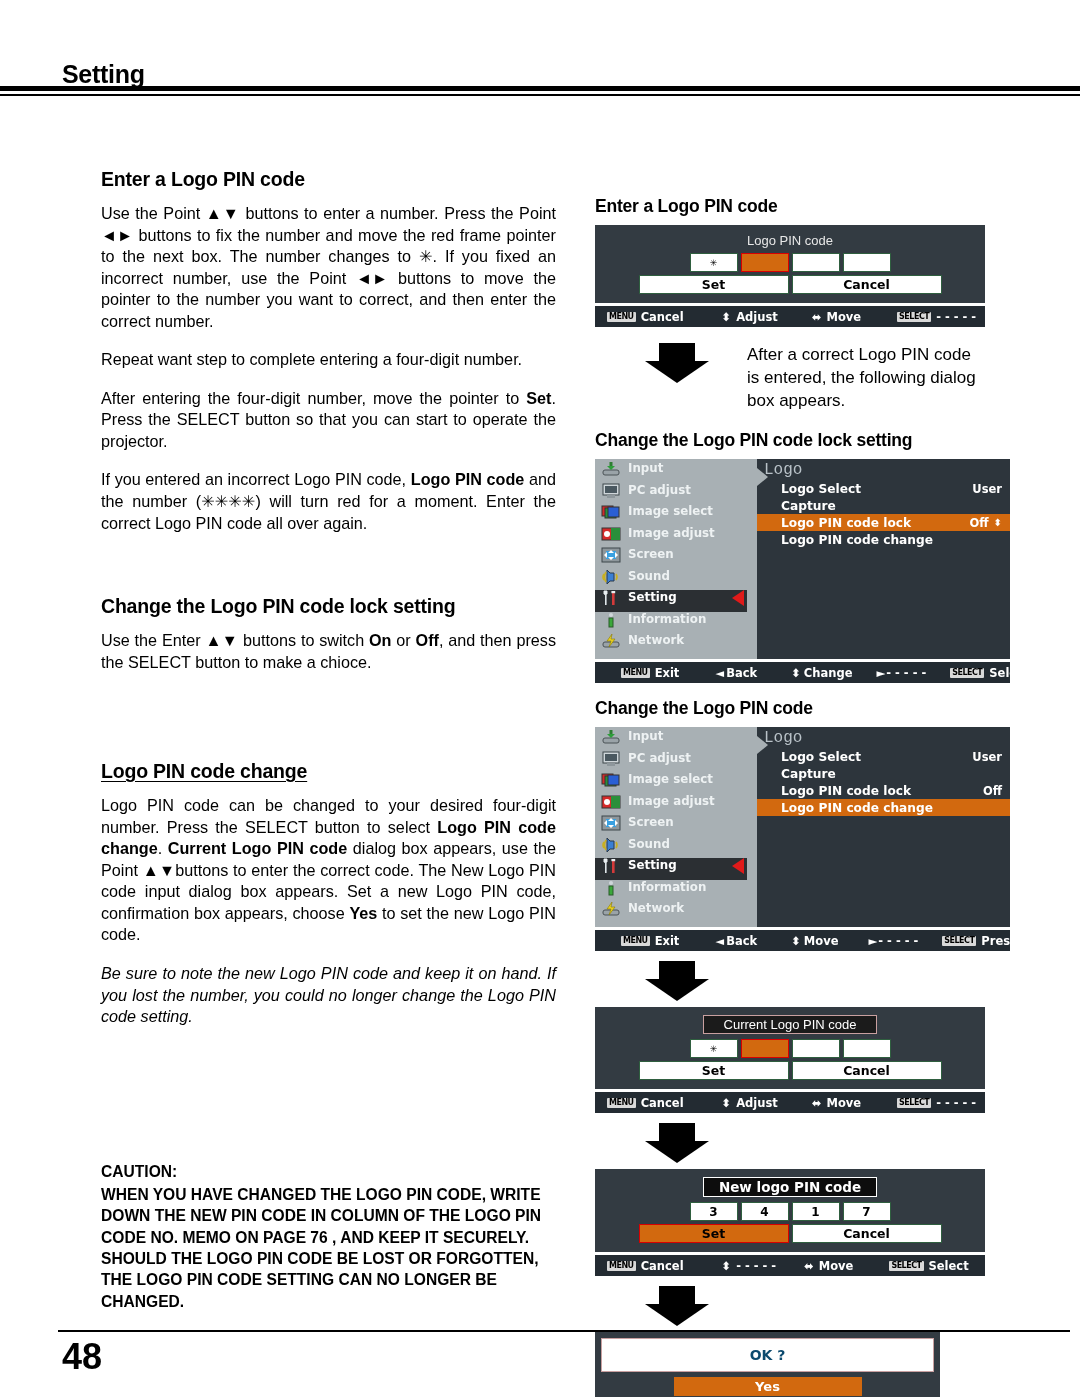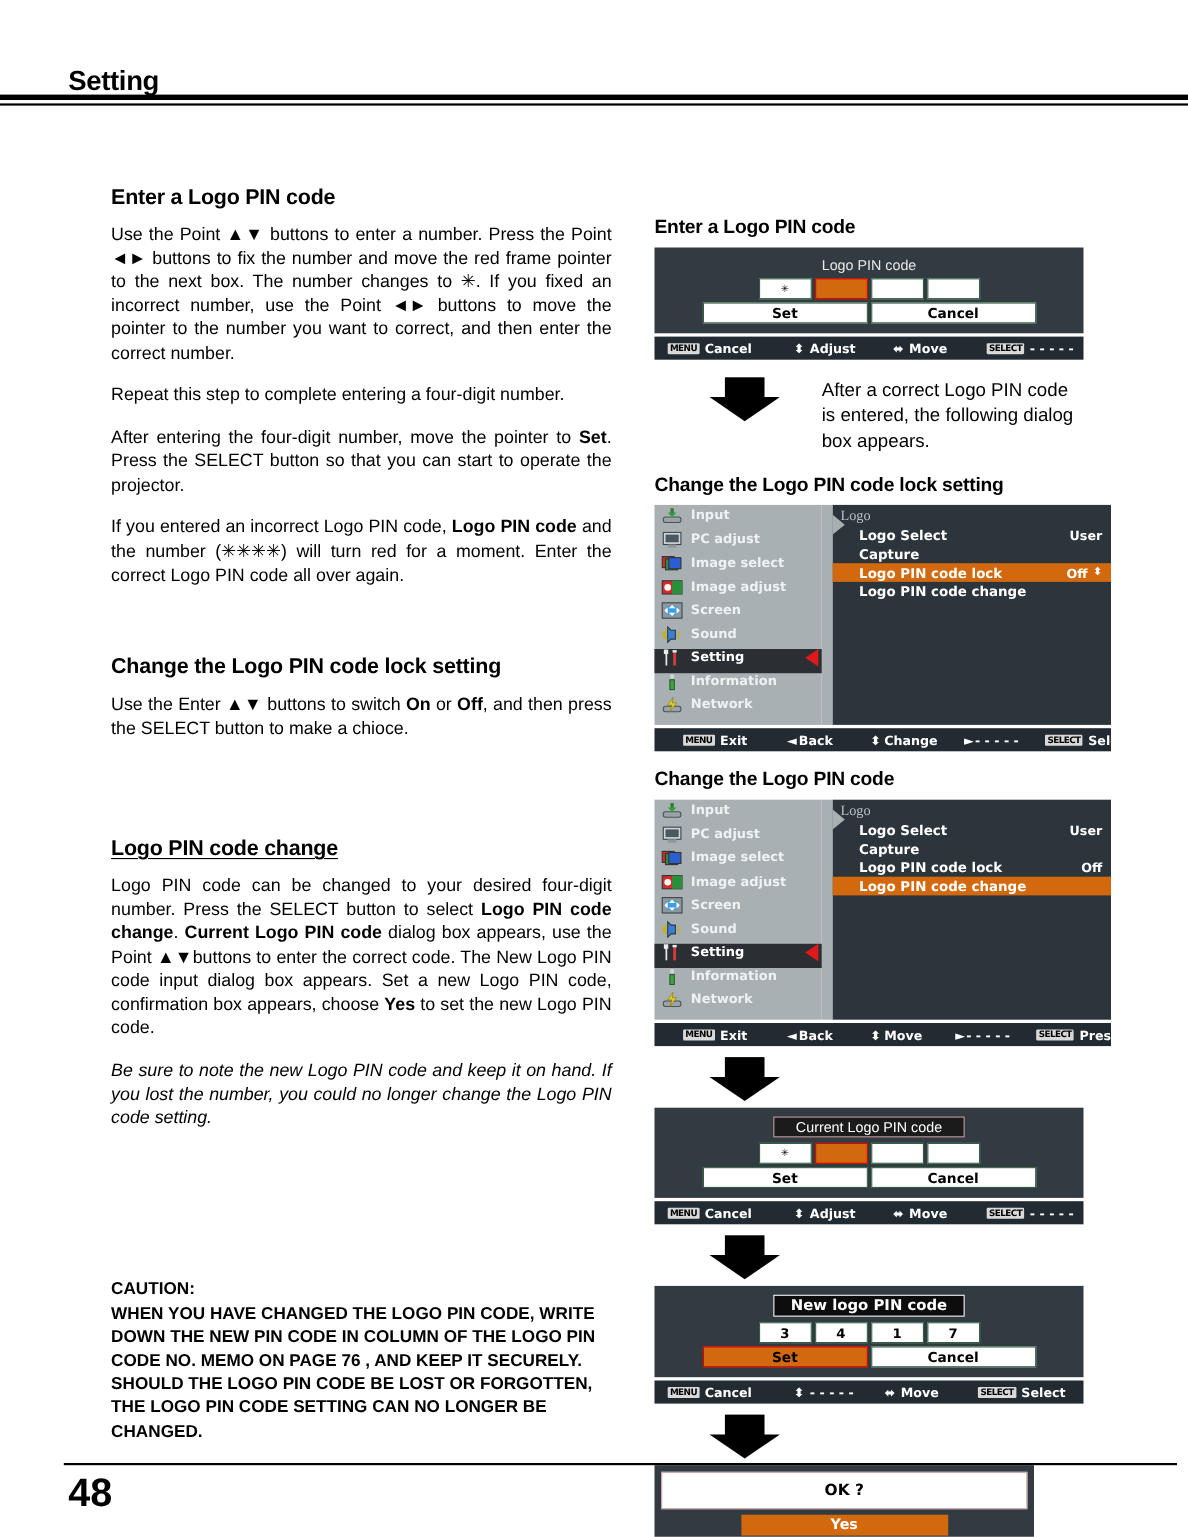--- a/index.html
+++ b/index.html
@@ -100,41 +100,41 @@
   }
   .mrow.active { background: #2b2f33; color: #ffffff; }
   .mrow .ico { width: 20px; height: 16px; margin-right: 7px; flex: 0 0 20px; position: relative; }
   .mrow .arrow {
     position: absolute; right: 3px; width: 0; height: 0;
     border-top: 8px solid transparent; border-bottom: 8px solid transparent;
     border-right: 12px solid #e01a1a;
   }
   .menu-gap { width: 10px; background: #a8b0b4; }
   .menu-main { flex: 1; background: #2d353c; position: relative; }
-  .menu-main .cap { color: #b9c2c8; font-size: 13px; padding: 2px 0 1px 7px; font-family:Liberation Serif, serif; }
+  .menu-main .cap { color: #b9c2c8; font-size: 16px; padding: 2px 0 1px 7px; font-family:Liberation Mono, monospace; }
   .irow {
     height: 17px; display: flex; align-items: center;
     color: #ffffff; font-size: 12.2px; font-weight: bold;
     font-family: "DejaVu Sans", sans-serif; padding-left: 24px; padding-right: 8px;
   }
   .irow.hl { background: #d2690f; }
   .irow .val { margin-left: auto; font-size: 11.5px; }
   .irow .spin { margin-left: 5px; font-size: 10px; }
   .nub {
     position:absolute; left:0; top:9px; width:0; height:0;
     border-top:9px solid transparent; border-bottom:9px solid transparent;
     border-left:11px solid #a8b0b4;
   }
 
   
   .okbox { width: 345px; background: #333b42; padding: 6px 6px 8px; }
   .okhdr {
     background: #fff; border: 1px solid #c9a0a0; height: 34px;
     display: flex; align-items: center; justify-content: center;
-    font-size: 14px; font-weight: bold; color: #000000; font-family:"DejaVu Sans",sans-serif;
+    font-size: 14px; font-weight: bold; color: #0c4a6e; font-family:"DejaVu Sans",sans-serif;
   }
   .okyes {
     width: 188px; margin: 5px auto 0; background: #d2690f; height: 19px;
     display: flex; align-items: center; justify-content: center;
     font-size: 13px; font-weight: bold; color: #fff; font-family:"DejaVu Sans",sans-serif;
   }
 
   
   .arrow-blk { width: 64px; height: 40px; position: relative; }
   .arrow-blk .stem { position: absolute; left: 14px; top: 0; width: 36px; height: 20px; background: #000; }
@@ -159,21 +159,21 @@
   <div class="rule-wrap">
     <div class="rule-thick"></div>
     <div class="rule-gap"></div>
     <div class="rule-thin"></div>
   </div>
 
   <div class="col-left">
 
     <h2 class="sec">Enter a Logo PIN code</h2>
     <p class="body">Use the Point ▲▼ buttons to enter a number. Press the Point ◄► buttons to fix the number and move the red frame pointer to the next box. The number changes to ✳. If you fixed an incorrect number, use the Point ◄► buttons to move the pointer to the number you want to correct, and then enter the correct number.</p>
-    <p class="body">Repeat this step to complete entering a four-digit number.</p>
+    <p class="body">Repeat want step to complete entering a four-digit number.</p>
     <p class="body"><span>After entering the four-digit number, move the pointer to </span><b>Set</b><span>. Press the SELECT button so that you can start to operate the projector.</span></p>
     <p class="body"><span>If you entered an incorrect Logo PIN code, </span><b>Logo PIN code</b><span> and the number (✳✳✳✳) will turn red for a moment. Enter the correct Logo PIN code all over again.</span></p>
 
     <div class="gapB"></div>
 
     <h2 class="sec">Change the Logo PIN code lock setting</h2>
     <p class="body"><span>Use the Enter ▲▼ buttons to switch </span><b>On</b><span> or </span><b>Off</b><span>, and then press the SELECT button to make a chioce.</span></p>
 
     <div class="gapB"></div>
     <div class="gapA"></div>

